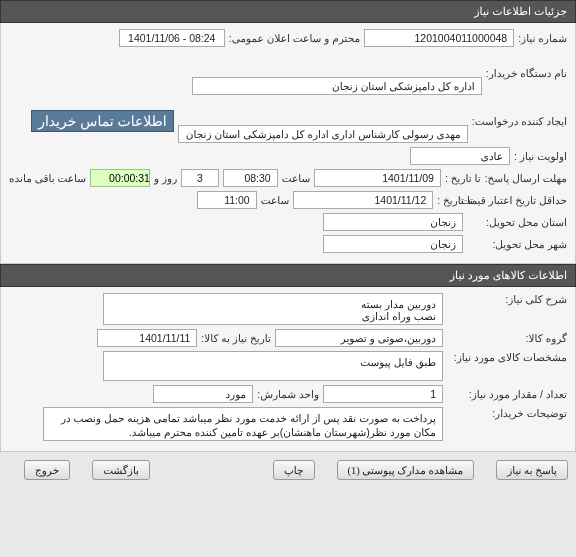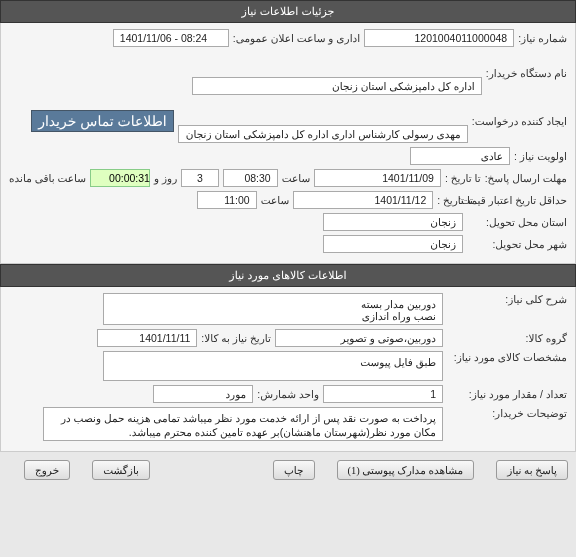--- a/index.html
+++ b/index.html
@@ -11,21 +11,20 @@
   height: 557px;
   overflow: hidden;
   direction: rtl;
 }
 .panel-header {
   background: #555;
   color: #fff;
   padding: 4px 8px;
   font-size: 11px;
   border: 1px solid #333;
-  text-align: center;
 }
 .panel-body {
   background: #f5f5f5;
   border: 1px solid #ccc;
   border-top: none;
   padding: 6px 8px;
 }
 .row {
   display: flex;
   align-items: center;
@@ -98,22 +97,22 @@
 </style>
 </head>
 <body>
 
 <div class="panel-header">جزئیات اطلاعات نیاز</div>
 <div class="panel-body">
 
   <div class="row">
     <span class="label">شماره نیاز:</span>
     <span class="field" style="width:150px">1201004011000048</span>
-    <span class="label">اداری و ساعت اعلان عمومی:</span>
-    <span class="field" style="width:116px; direction:ltr; text-align:left">1401/11/06 - 08:24</span>
+    <span class="label">محترم و ساعت اعلان عمومی:</span>
+    <span class="field" style="width:106px; direction:ltr; text-align:center">1401/11/06 - 08:24</span>
   </div>
 
   <div class="row">
     <span class="label">نام دستگاه خریدار:</span>
     <span class="field field-long">اداره کل دامپزشکی استان زنجان</span>
   </div>
 
   <div class="row">
     <span class="label">ایجاد کننده درخواست:</span>
     <span class="field field-long">مهدی رسولی کارشناس اداری اداره کل دامپزشکی استان زنجان</span>

